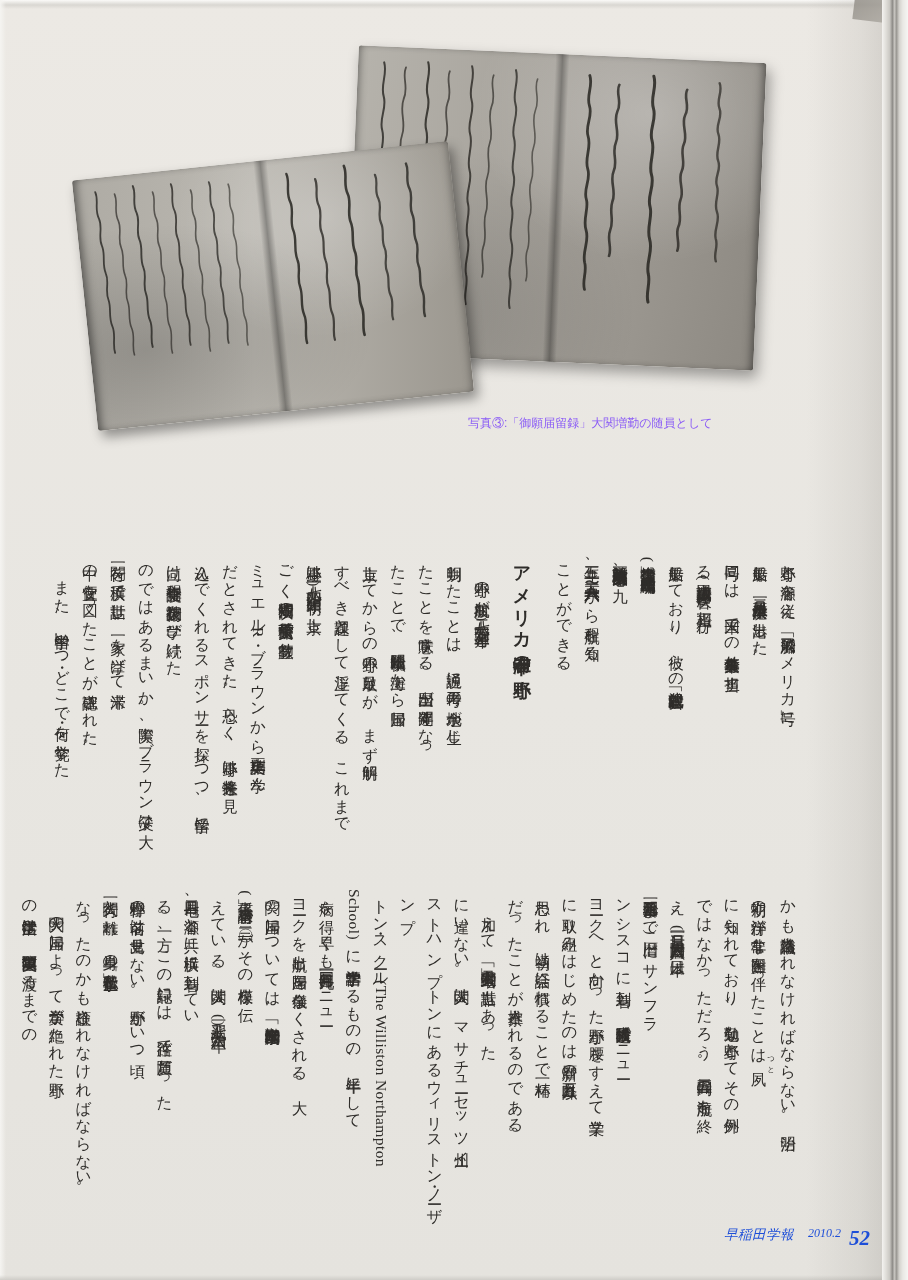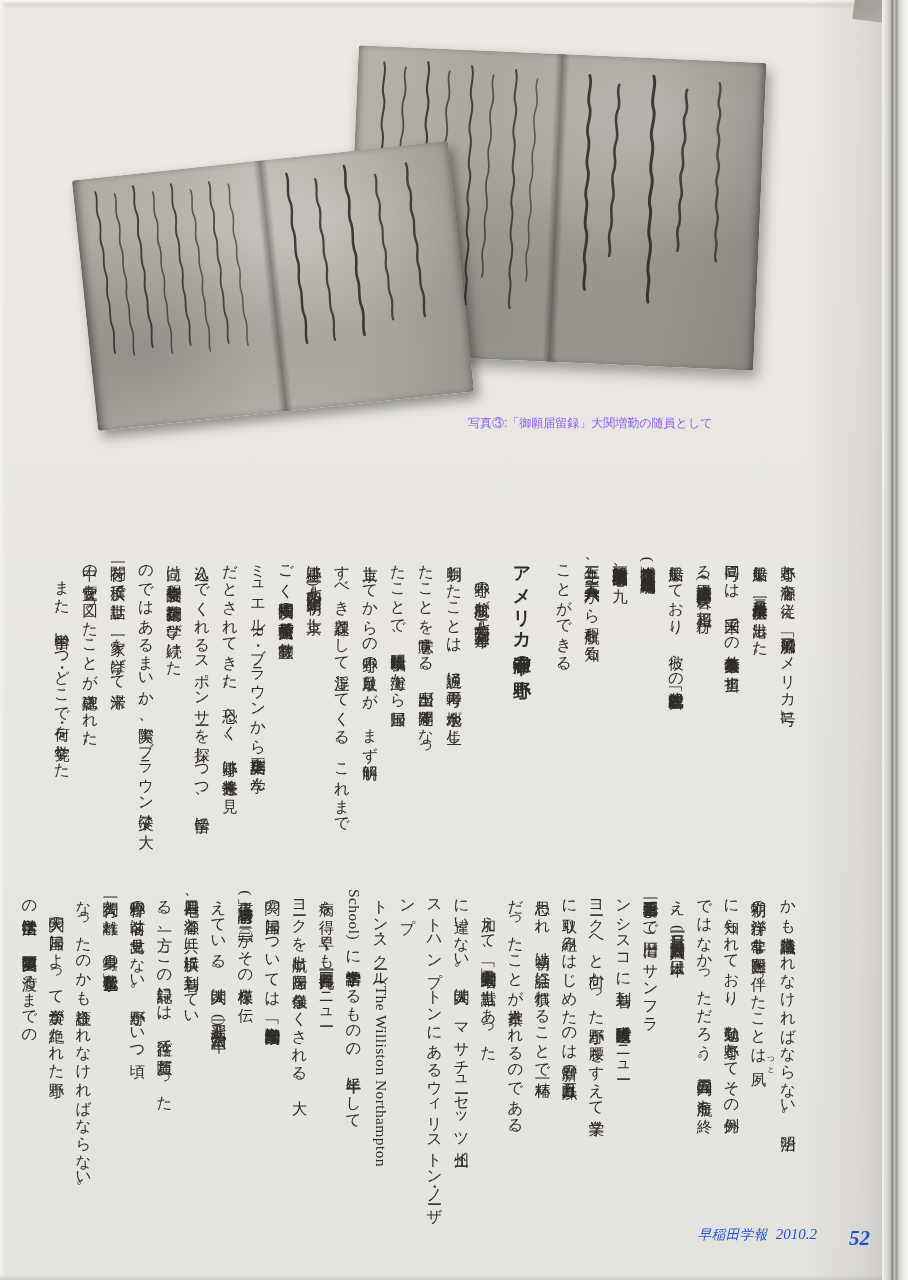--- a/index.html
+++ b/index.html
@@ -52,22 +52,22 @@
   #dan1{top:554px;}
   #dan2{top:889px;line-height:27px;}
   .colgroup{display:contents;}
   .tcol{margin:0;}
   .heading-col{margin:0 14px 0 12px;font-size:18px;font-weight:bold;letter-spacing:1.2px;}
   ruby rt{font-size:7.5px;letter-spacing:0;}
   
   .footer{position:absolute;top:1226px;right:38px;display:flex;align-items:flex-start;
     font-style:italic;color:#1d4ed8;}
   .footer .journal{font-size:13.5px;letter-spacing:.5px;}
-  .footer .issue{font-size:15px;margin-left:8px;}
-  .footer .pagenum{font-size:21px;font-weight:bold;margin-left:32px;}
+  .footer .issue{font-size:12px;margin-left:14px;}
+  .footer .pagenum{font-size:21px;font-weight:bold;margin-left:8px;}
 </style>
 </head>
 <body>
 
 <div class="scan-top"></div>
 <div class="scan-left"></div>
 <div class="scan-bottom"></div>
 <div class="gutter-shade"></div>
 <div class="corner-dark"></div>
 <div class="page-edge-right"></div>

